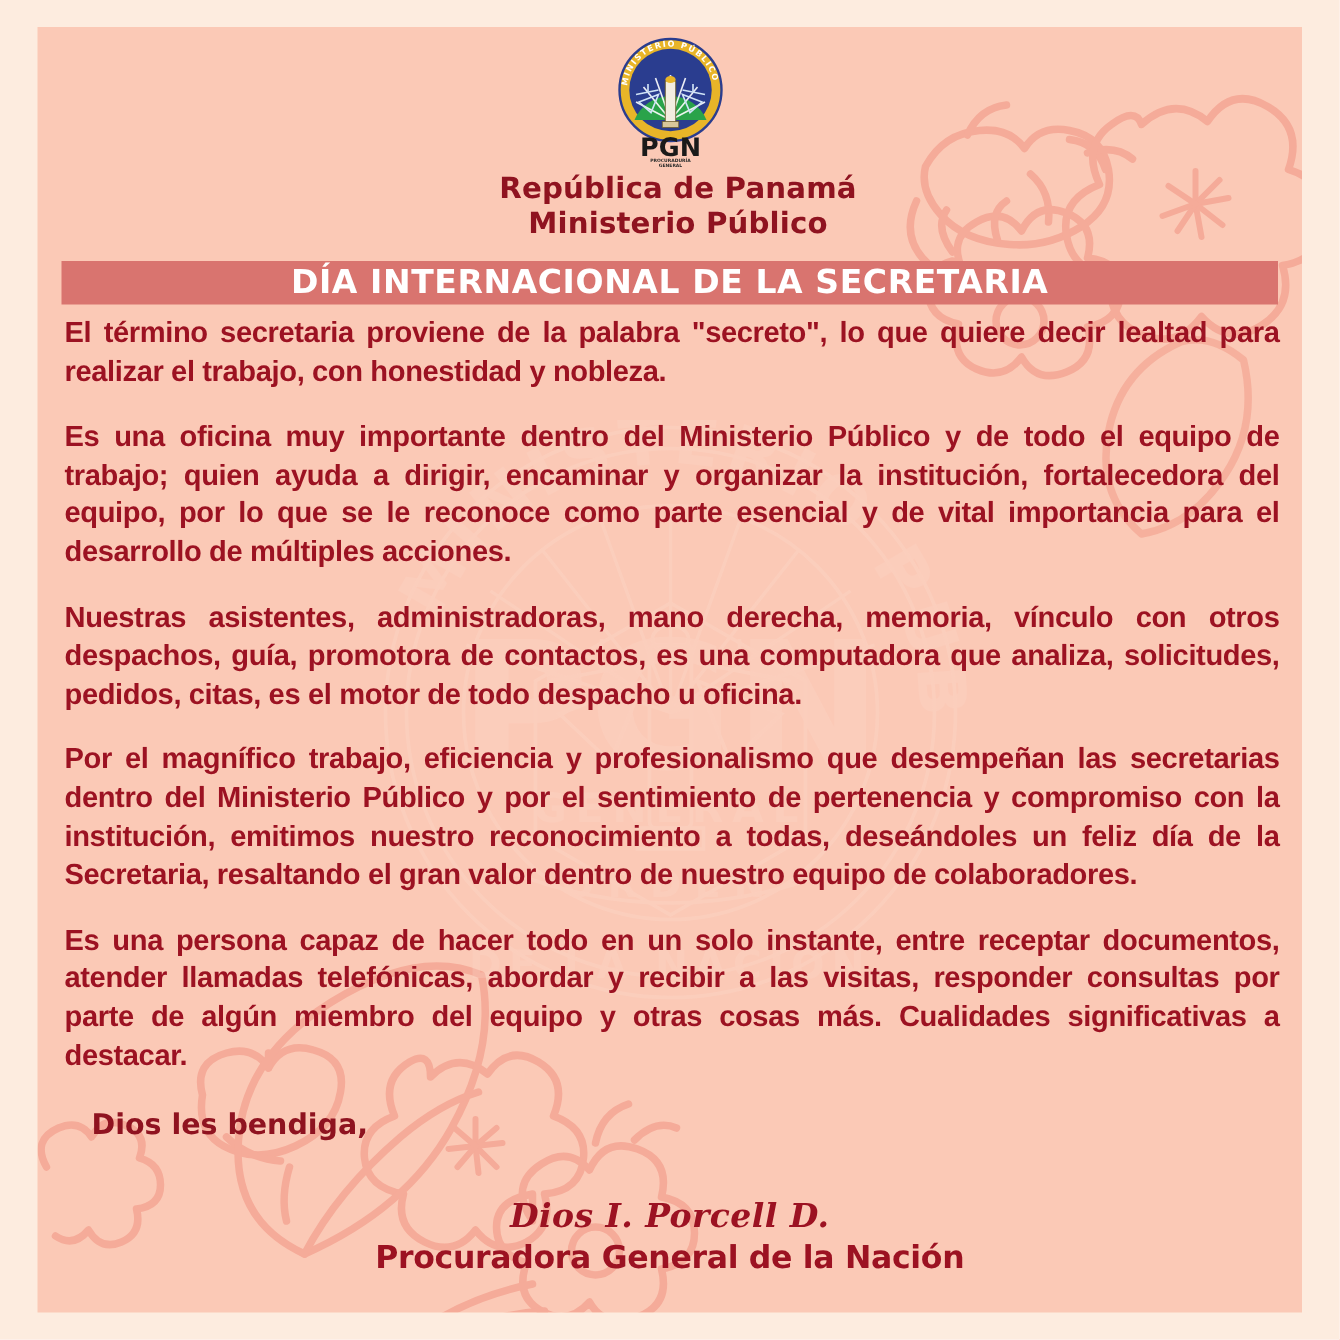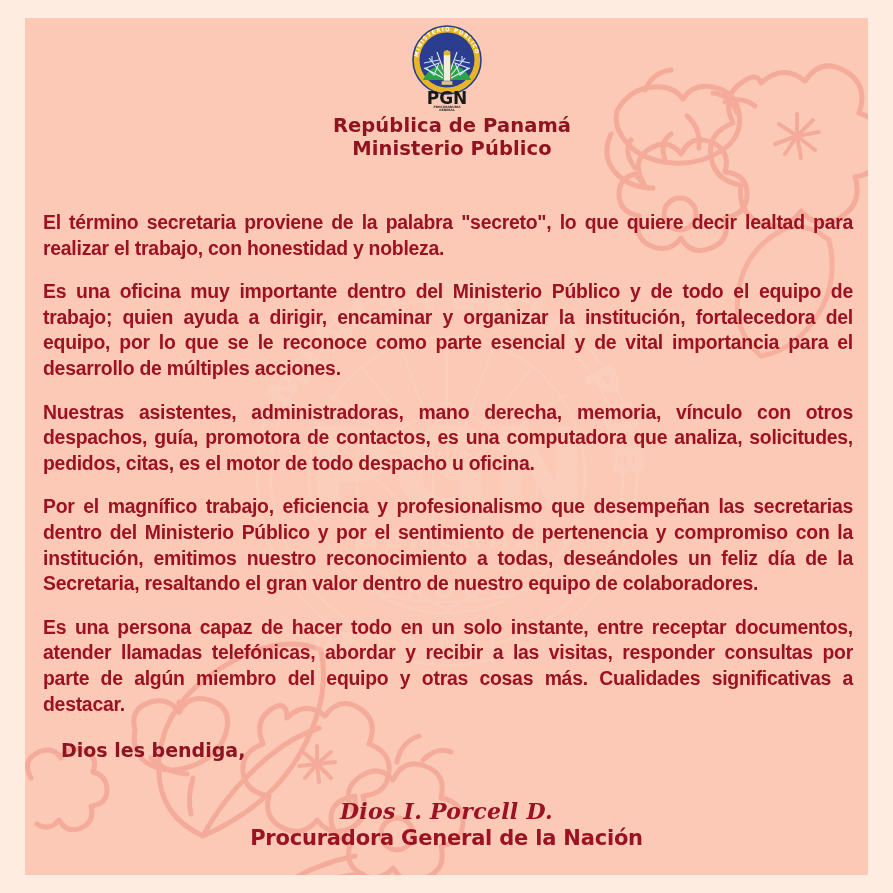--- a/index.html
+++ b/index.html
@@ -321,20 +321,23 @@
           <text x="48" y="87.4" text-anchor="middle" fill="#2b2b2b" font-size="3" font-weight="bold" font-family="'DejaVu Sans', sans-serif">GENERAL</text>
         </svg>
       </div>
     </div>
 
     <div class="head">
       <div>República de Panamá</div>
       <div>Ministerio Público</div>
     </div>
 
+    <div class="banner">
+      <span>DÍA INTERNACIONAL DE LA SECRETARIA</span>
+    </div>
 
     <div class="body">
       <p class="para p1">El término secretaria proviene de la palabra "secreto",  lo que quiere decir lealtad para realizar el trabajo, con honestidad y nobleza.</p>
       <p class="para">Es una oficina muy importante dentro del Ministerio Público y de todo el equipo de trabajo; quien ayuda a dirigir, encaminar y organizar la institución, fortalecedora del equipo, por lo que se le reconoce como parte esencial y de vital importancia para el desarrollo de múltiples acciones.</p>
       <p class="para">Nuestras asistentes, administradoras, mano derecha, memoria, vínculo con otros despachos, guía, promotora de contactos, es una computadora que analiza, solicitudes, pedidos, citas, es el motor de todo despacho u oficina.</p>
       <p class="para">Por el magnífico trabajo, eficiencia y profesionalismo que desempeñan las secretarias dentro del Ministerio Público y por el sentimiento de pertenencia y compromiso con la institución, emitimos nuestro reconocimiento a todas, deseándoles un  feliz día de la Secretaria, resaltando el gran valor dentro de nuestro equipo de colaboradores.</p>
       <p class="para">Es una persona capaz de hacer todo en un solo instante, entre receptar documentos, atender llamadas telefónicas, abordar y recibir a las visitas, responder consultas por parte de algún miembro del equipo y otras cosas más.  Cualidades significativas a destacar.</p>
       <div class="closing">Dios les bendiga,</div>
     </div>
 

